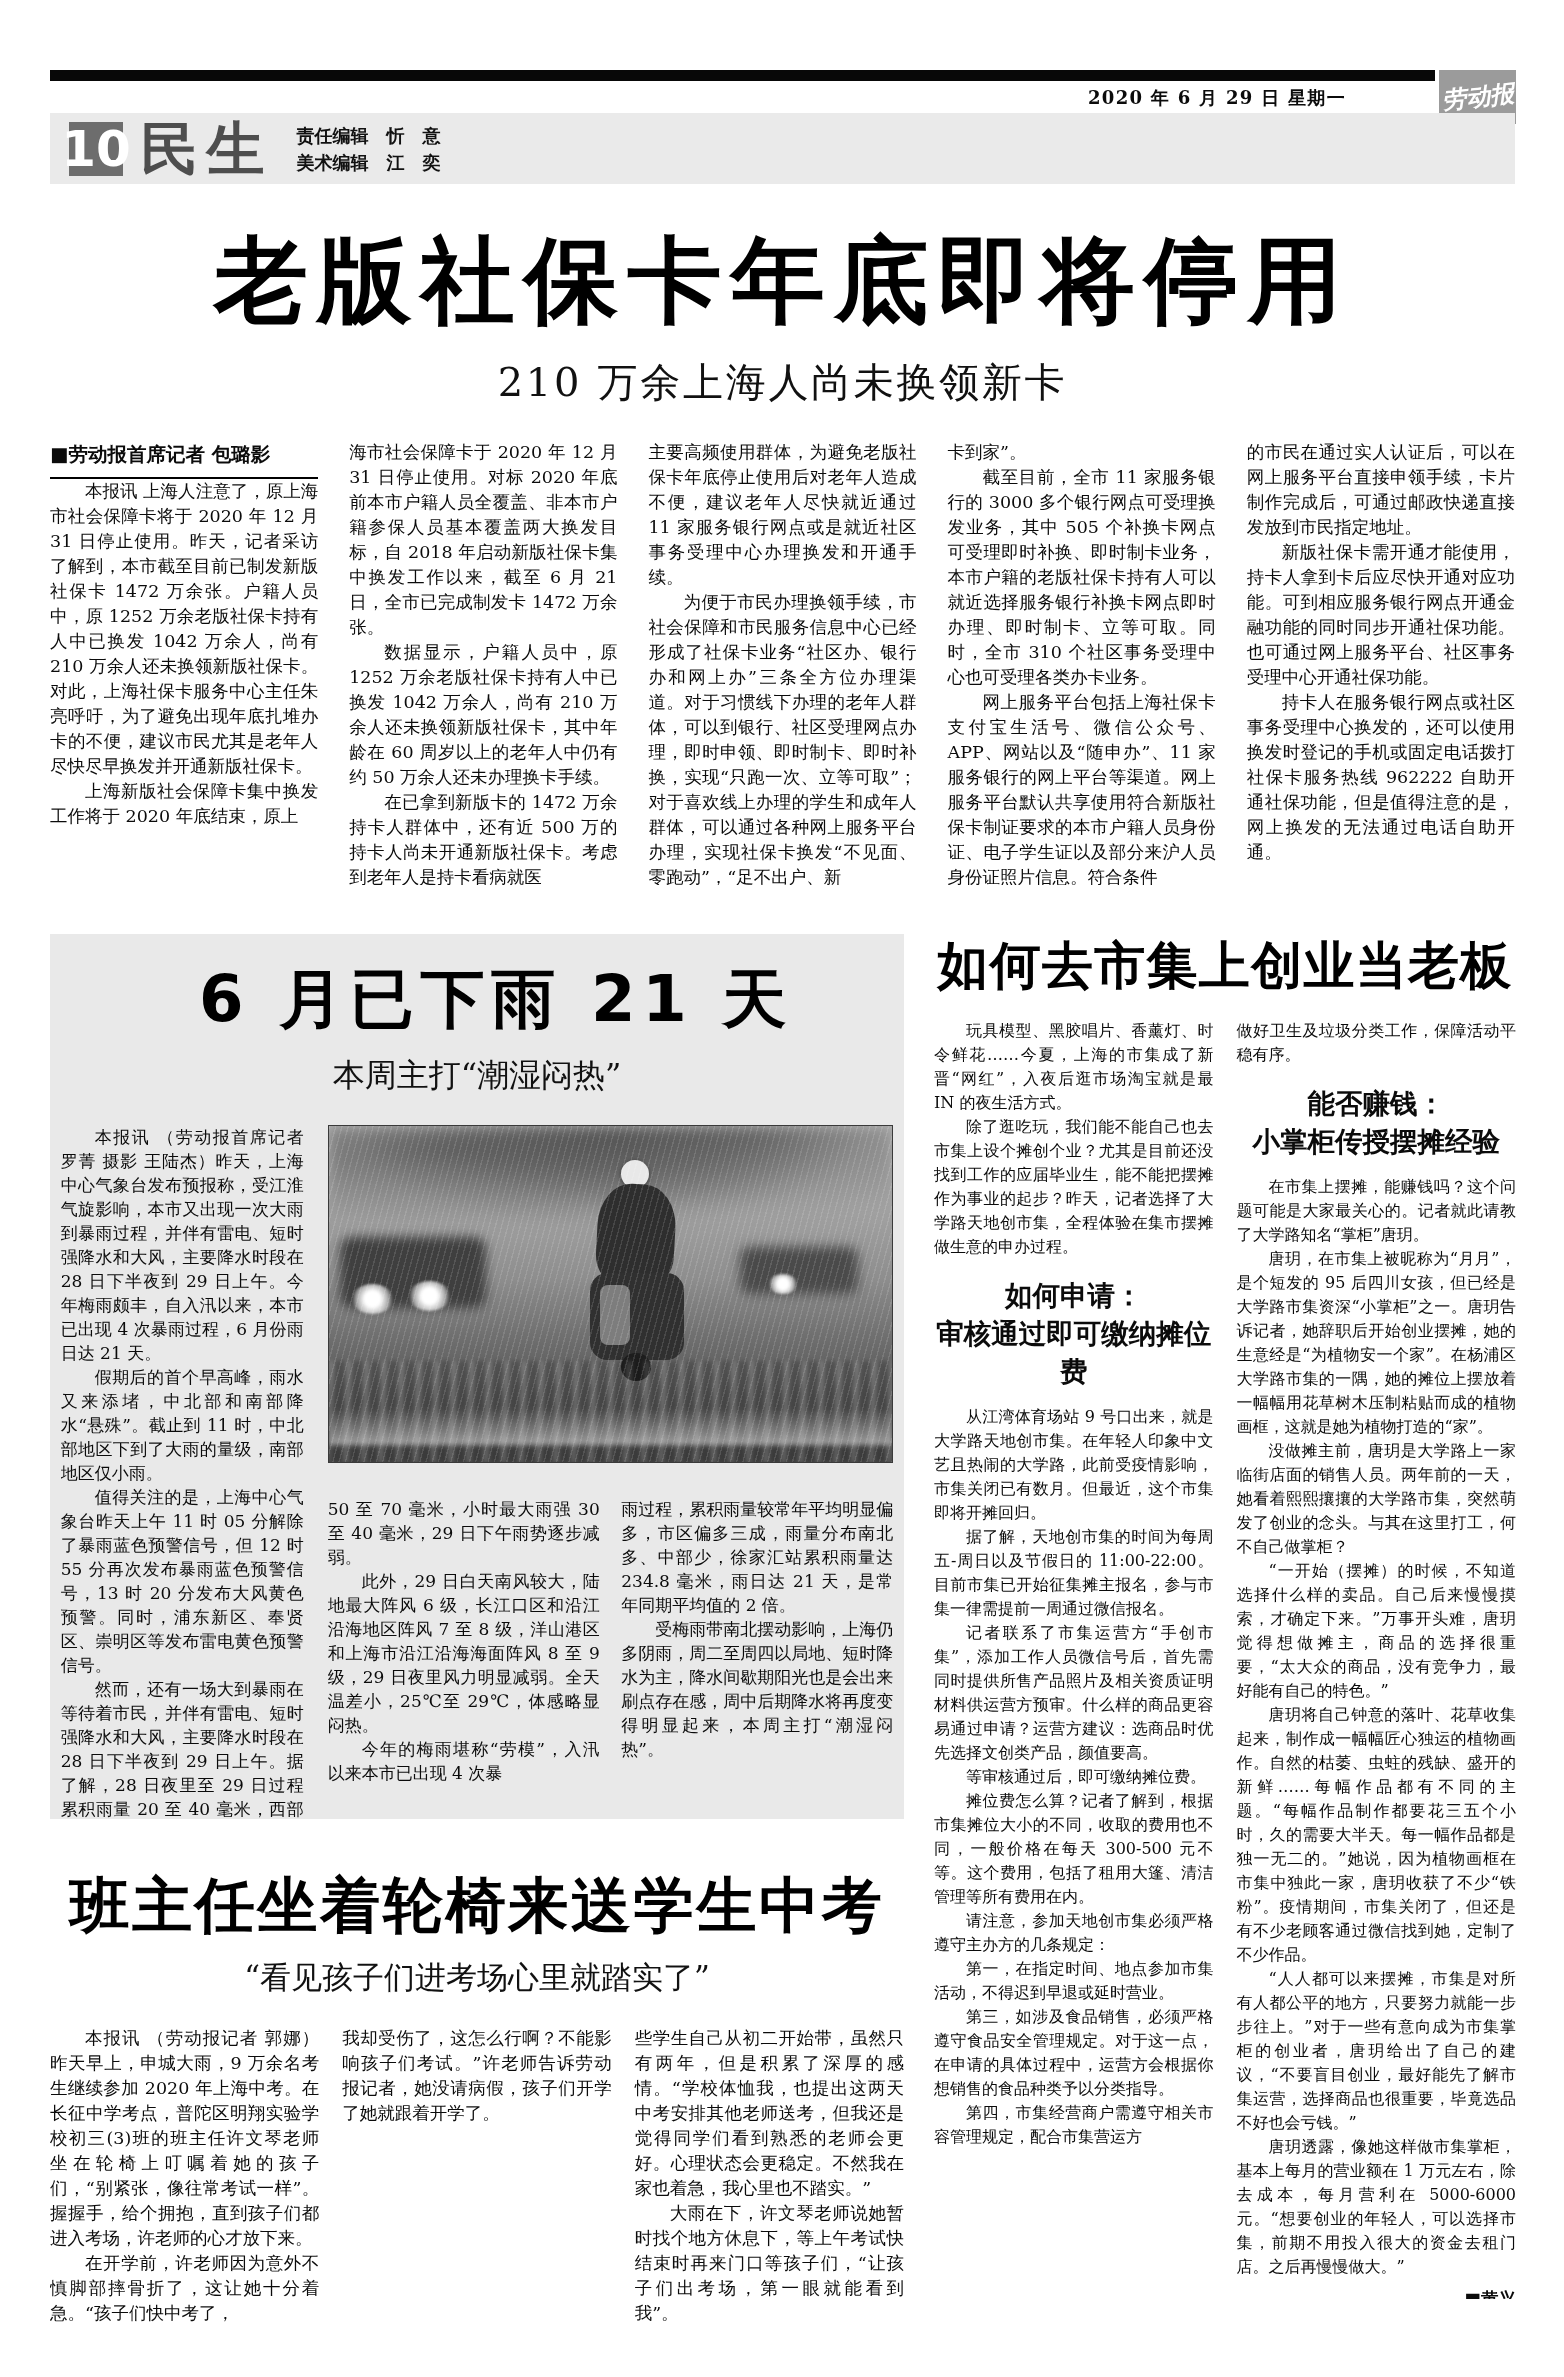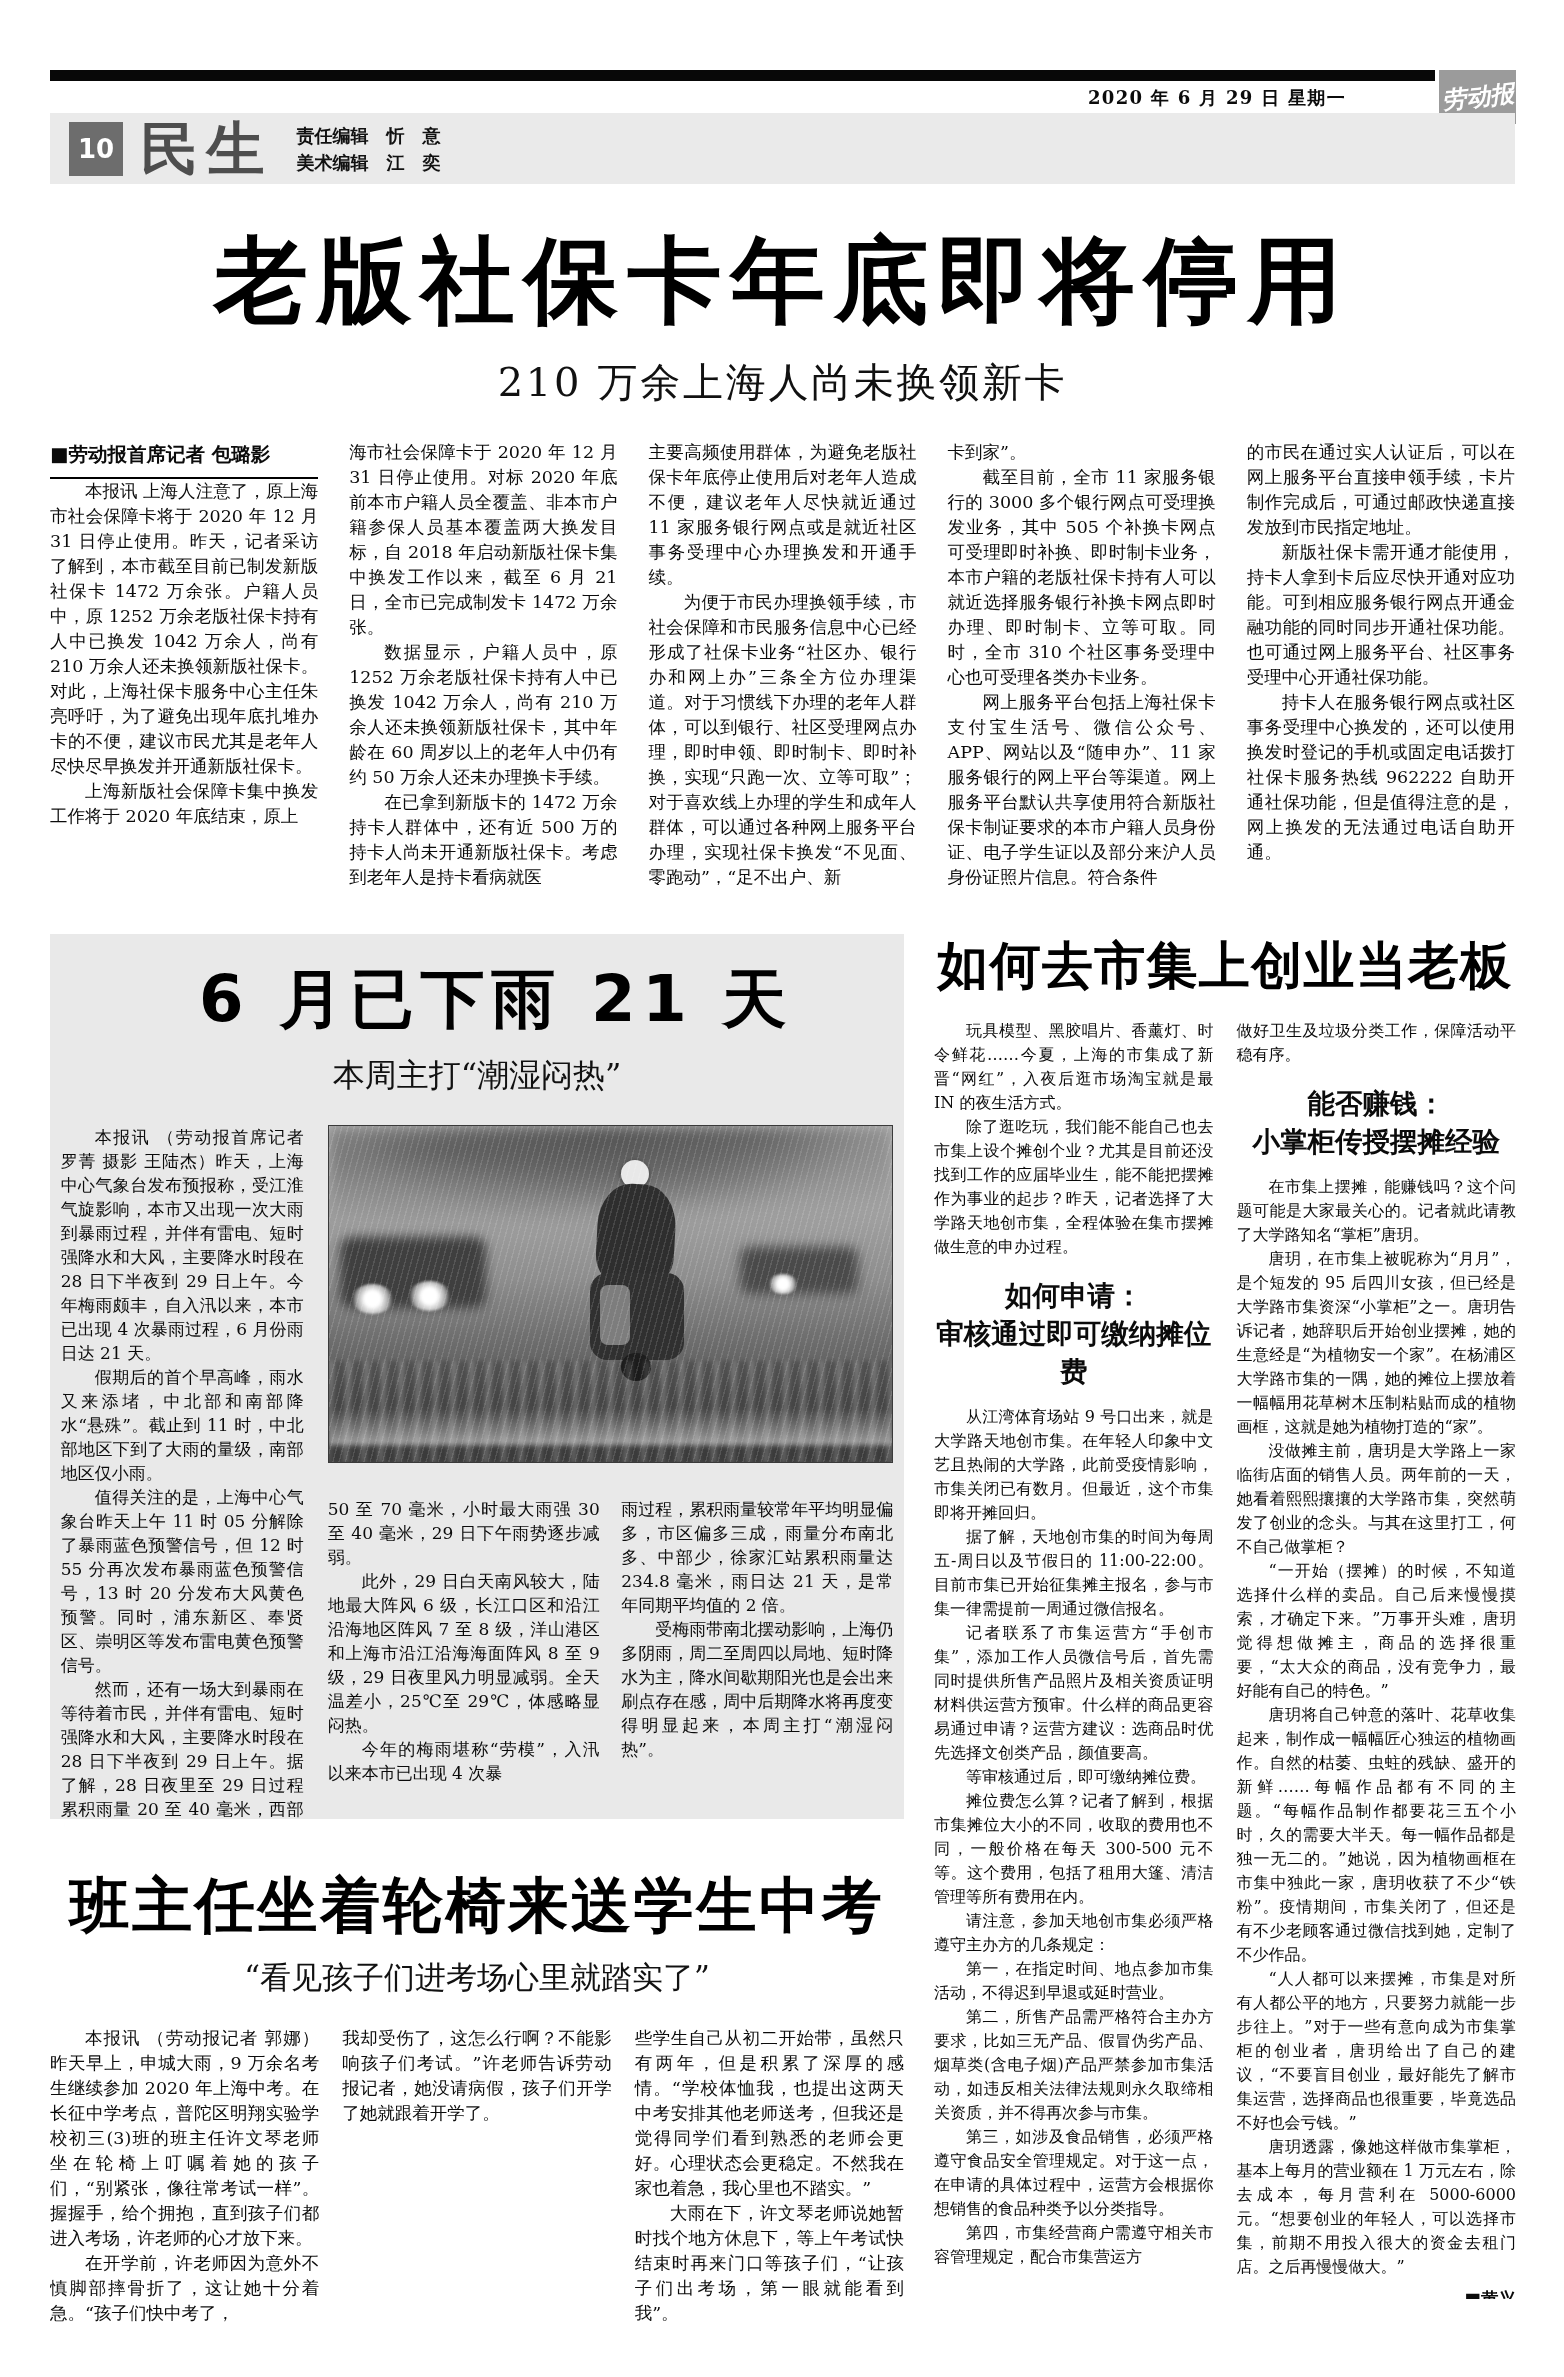--- a/index.html
+++ b/index.html
@@ -8,21 +8,21 @@
   
   .topbar{position:absolute;left:50px;top:70px;width:1385px;height:11.4px;background:#080808;}
   .masthead{position:absolute;left:1439px;top:70px;width:77px;height:54px;background:#9b9b9b;
             display:flex;align-items:center;justify-content:center;}
   .masthead span{color:#fff;font-size:24px;font-weight:bold;font-style:italic;transform:rotate(-6deg);}
   .dateline{position:absolute;top:86px;left:1088px;width:376px;text-align:left;
             font-size:18px;font-weight:bold;letter-spacing:1.3px;}
   .band{position:absolute;left:50px;top:113px;width:1465px;height:71px;background:#eaeaea;
         display:flex;align-items:center;}
   .pagenum{width:54px;height:54px;margin-left:19px;background:#6d6d6d;color:#fff;
-           font-family:"DejaVu Sans","Liberation Sans",sans-serif;font-weight:bold;font-size:26px;
+           font-family:"DejaVu Sans","Liberation Sans",sans-serif;font-weight:bold;font-size:50px;
            display:flex;align-items:center;justify-content:center;}
   .secname{margin-left:17.5px;font-size:58px;font-weight:bold;color:#4e4e4e;letter-spacing:8px;line-height:1;}
   .editors{margin-left:24px;font-family:"DejaVu Sans","Liberation Sans",sans-serif;
            font-weight:bold;font-size:18px;line-height:27px;color:#111;text-align:center;}
   
   .hl{font-family:"DejaVu Sans","Liberation Sans",sans-serif;font-weight:900;text-align:center;color:#000;line-height:1.08;}
   .subhl{text-align:center;color:#111;}
   .body-text p{margin:0;text-align:justify;text-indent:2em;}
   .body-text p.cont{text-indent:0;}
   p:empty{display:none;}
@@ -226,21 +226,20 @@
           <div>审核通过即可缴纳摊位费</div>
         </div>
         <div>
             <p>从江湾体育场站 9 号口出来，就是大学路天地创市集。在年轻人印象中文艺且热闹的大学路，此前受疫情影响，市集关闭已有数月。但最近，这个市集即将开摊回归。</p>
             <p>据了解，天地创市集的时间为每周五-周日以及节假日的 11:00-22:00。目前市集已开始征集摊主报名，参与市集一律需提前一周通过微信报名。</p>
             <p>记者联系了市集运营方“手创市集”，添加工作人员微信号后，首先需同时提供所售产品照片及相关资质证明材料供运营方预审。什么样的商品更容易通过申请？运营方建议：选商品时优先选择文创类产品，颜值要高。</p>
             <p>等审核通过后，即可缴纳摊位费。</p>
             <p>摊位费怎么算？记者了解到，根据市集摊位大小的不同，收取的费用也不同，一般价格在每天 300-500 元不等。这个费用，包括了租用大篷、清洁管理等所有费用在内。</p>
             <p>请注意，参加天地创市集必须严格遵守主办方的几条规定：</p>
             <p>第一，在指定时间、地点参加市集活动，不得迟到早退或延时营业。</p>
-            <p>第二，所售产品需严格符合主办方要求，比如三无产品、假冒伪劣产品、烟草类(含电子烟)产品严禁参加市集活动，如违反相关法律法规则永久取缔相关资质，并不得再次参与市集。</p>
             <p>第三，如涉及食品销售，必须严格遵守食品安全管理规定。对于这一点，在申请的具体过程中，运营方会根据你想销售的食品种类予以分类指导。</p>
             <p>第四，市集经营商户需遵守相关市容管理规定，配合市集营运方</p>
           </div>
       </div>
       <div class="col body-text">
         <p class="cont">做好卫生及垃圾分类工作，保障活动平稳有序。</p>
         <div class="inline-subhead">
           <div>能否赚钱：</div>
           <div>小掌柜传授摆摊经验</div>
         </div>

